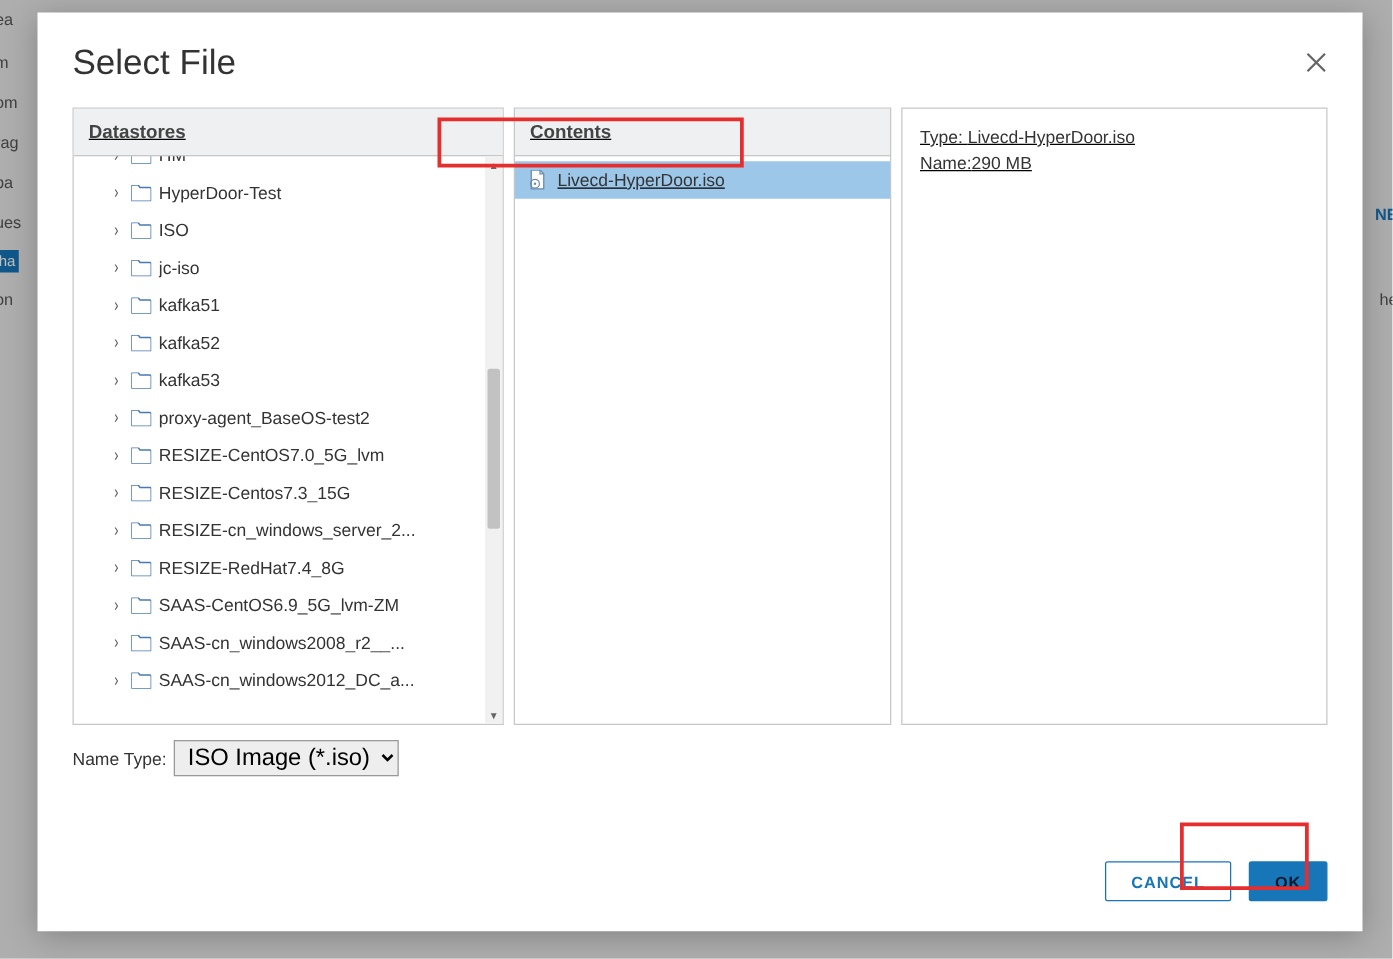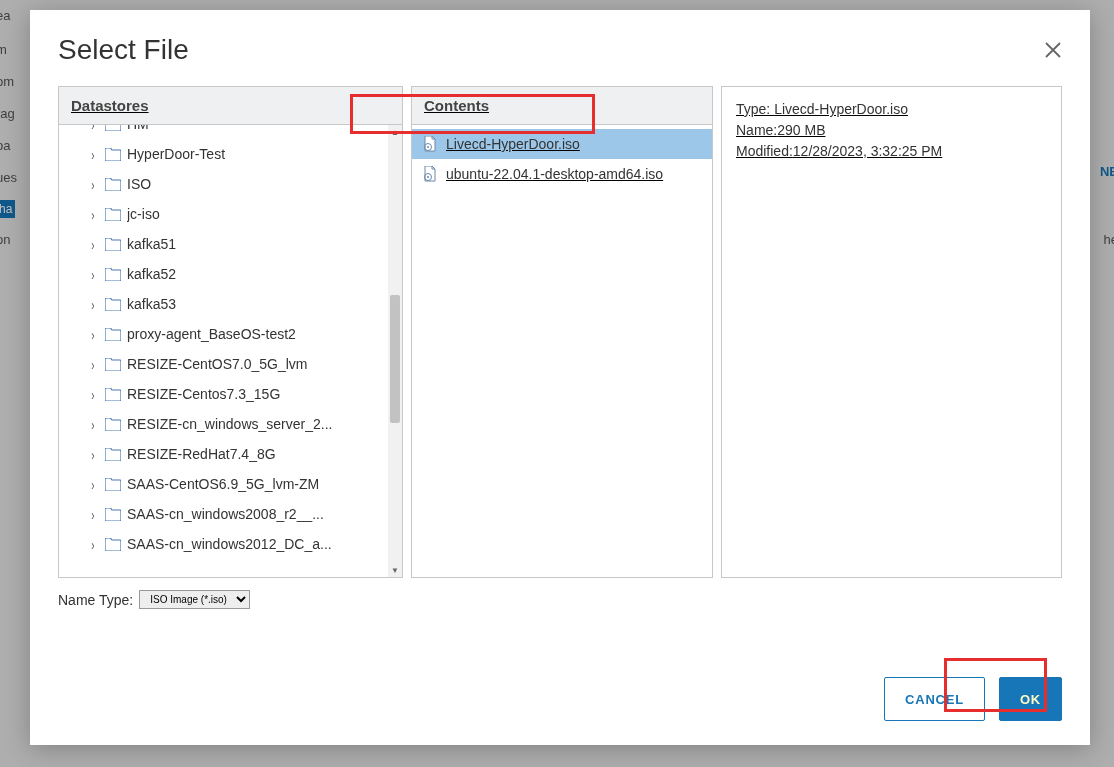--- a/index.html
+++ b/index.html
@@ -162,54 +162,54 @@
     
     .filetype-row {
       margin-top: 12px;
       display: flex;
       align-items: center;
       gap: 6px;
       font-size: 14px;
       color: #333;
     }
     .filetype-row select {
-      font-size: 10px;
+      font-size: 19px;
       padding: 2px 6px;
       border: 1px solid #999;
       background: #eee;
     }
     
     .footer {
       display: flex;
       justify-content: flex-end;
       gap: 14px;
       margin-top: auto;
       padding-top: 24px;
     }
     .btn {
-      height: 44px;
+      height: 32px;
       padding: 0 20px;
       font-size: 13px;
       letter-spacing: 0.06em;
       border-radius: 2px;
       cursor: pointer;
       display: flex;
       align-items: center;
       font-weight: 600;
       margin-top: 44px;
     }
     .btn-cancel {
       background: #fff;
       border: 1px solid #1676b8;
       color: #1676b8;
     }
     .btn-ok {
       background: #1676b8;
       border: 1px solid #1676b8;
-      color: #fef9c3;
+      color: #0f172a;
     }
   </style>
 </head>
 <body>
 
 <div class="bg-fragments">
   <span style="left:-4px; top:8px;">ea</span>
   <span style="left:-4px; top:42px;">m</span>
   <span style="left:-4px; top:74px;">om</span>
   <span style="left:-4px; top:106px;">rag</span>
@@ -391,41 +391,29 @@
               <span class="file-ico">
                 <svg width="16" height="16" viewBox="0 0 16 16">
                   <path d="M3 0 L10 0 L13 3 L13 15 L3 15 Z" fill="#fff" stroke="#6a8aaa" stroke-width="1"></path>
                   <path d="M10 0 L10 3 L13 3" fill="none" stroke="#6a8aaa" stroke-width="1"></path>
                   <circle cx="6" cy="11" r="3.5" fill="none" stroke="#6a8aaa" stroke-width="1"></circle>
                   <circle cx="6" cy="11" r="1" fill="#6a8aaa"></circle>
                 </svg>
               </span>
               <span>Livecd-HyperDoor.iso</span>
             </div>
-            <div class="file-row">
-              <span class="file-ico">
-                <svg width="16" height="16" viewBox="0 0 16 16">
-                  <path d="M3 0 L10 0 L13 3 L13 15 L3 15 Z" fill="#fff" stroke="#6a8aaa" stroke-width="1"></path>
-                  <path d="M10 0 L10 3 L13 3" fill="none" stroke="#6a8aaa" stroke-width="1"></path>
-                  <circle cx="6" cy="11" r="3.5" fill="none" stroke="#6a8aaa" stroke-width="1"></circle>
-                  <circle cx="6" cy="11" r="1" fill="#6a8aaa"></circle>
-                </svg>
-              </span>
-              <span>ubuntu-22.04.1-desktop-amd64.iso</span>
-            </div>
           </div>
       </div>
     </div>
 
     <div class="panel panel-info">
       <div class="panel-body">
         <div class="info-body">
           <div><span>Type: </span><span>Livecd-HyperDoor.iso</span></div>
           <div><span>Name:</span><span>290 MB</span></div>
-          <div><span>Modified:</span><span>12/28/2023, 3:32:25 PM</span></div>
         </div>
       </div>
     </div>
   </div>
 
   <div class="filetype-row">
     <span>Name Type:</span>
     <select>
       <option>ISO Image (*.iso)</option>
     </select>

